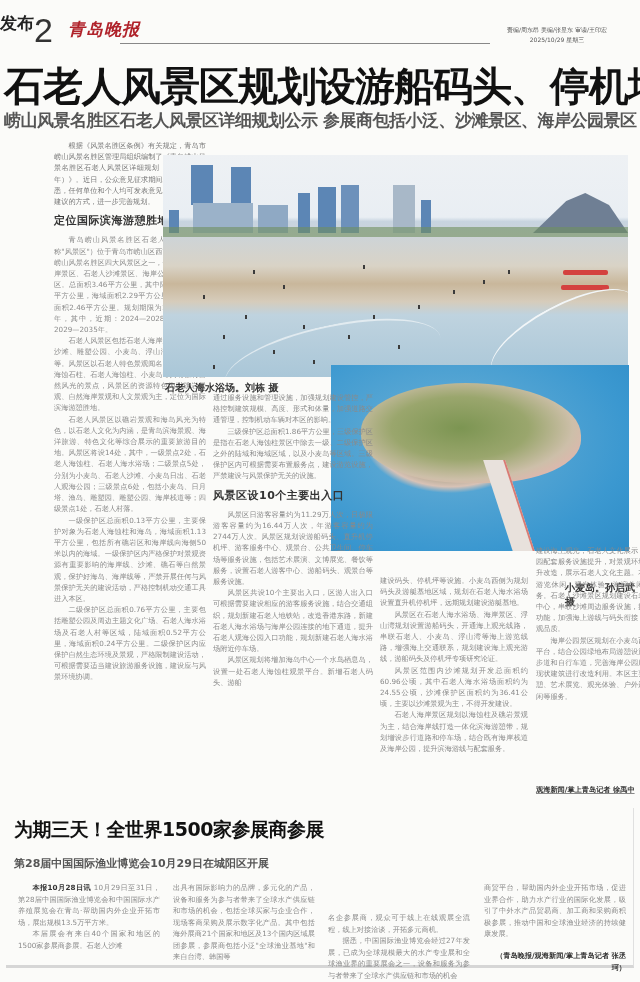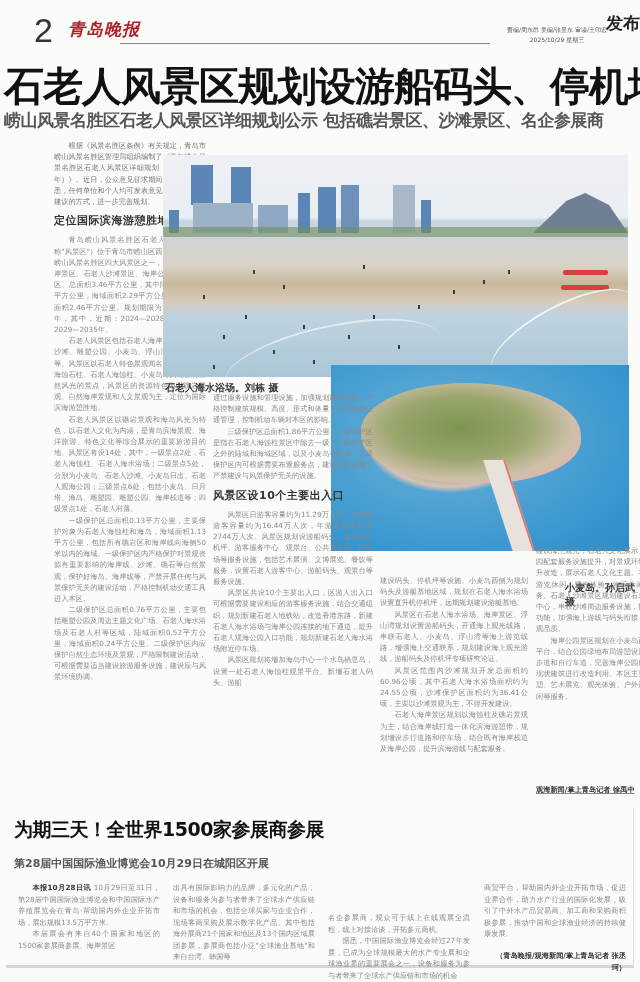--- a/index.html
+++ b/index.html
@@ -3,21 +3,21 @@
 <meta charset="utf-8">
 <style>
   * { margin: 0; padding: 0; box-sizing: border-box; }
   html, body { width: 640px; height: 982px; background: #fbfbf9; overflow: hidden; }
   body { font-family: "DejaVu Sans", "Liberation Sans", sans-serif; color: #222; position: relative; }
 
   
   .masthead { position: absolute; left: 0; top: 0; width: 640px; height: 60px; }
   .page-num { position: absolute; left: 34px; top: 13px; font-family: "Liberation Sans", sans-serif; font-size: 34px; font-weight: 300; color: #333; line-height: 1; }
   .paper-logo { position: absolute; left: 68px; top: 18px; font-family: "DejaVu Serif", serif; font-size: 17px; font-style: italic; font-weight: bold; color: #b0222a; letter-spacing: 1px; }
-  .section-title { position: absolute; left: 0; width: 640px; top: 12px; text-align: right; font-size: 17px; font-weight: bold; color: #222; }
+  .section-title { position: absolute; left: 0; width: 640px; top: 12px; text-align: left; font-size: 17px; font-weight: bold; color: #222; }
   .head-rule { position: absolute; left: 120px; width: 270px; top: 43px; height: 1px; background: #888; }
   .head-meta { position: absolute; left: 482px; top: 25px; width: 150px; text-align: center; font-size: 6px; color: #555; line-height: 10px; }
 
   
   .headline { position: absolute; left: 4px; top: 62px; font-size: 40px; font-weight: bold; color: #111; letter-spacing: -1px; white-space: nowrap; line-height: 48px; }
   .subhead { position: absolute; left: 4px; top: 109px; font-size: 17px; color: #555; font-weight: bold; white-space: nowrap; letter-spacing: -0.5px; }
 
   
   .col { position: absolute; font-size: 7.2px; line-height: 11.2px; color: #8a8a8a; text-align: justify; margin-left: 48px; }
   .col p { text-indent: 2em; margin-bottom: 0; }
@@ -55,21 +55,21 @@
   <div class="paper-logo">青岛晚报</div>
   <div class="section-title">发布</div>
   <div class="head-rule" style="left:120px;width:370px;"></div>
   <div class="head-meta">
     <div>责编/周东昂 美编/张昱东 审读/王印宏</div>
     <div>2025/10/29 星期三</div>
   </div>
 </div>
 
 <h1 class="headline">石老人风景区规划设游船码头、停机坪</h1>
-<h2 class="subhead">崂山风景名胜区石老人风景区详细规划公示 包括礁岩景区、沙滩景区、名企参展商</h2>
+<h2 class="subhead">崂山风景名胜区石老人风景区详细规划公示 参展商包括小泛、沙滩景区、海岸公园景区</h2>
 
 <div class="col" style="left:6px; top:140px; width:152px; height:655px;">
   <p class="lead">根据《风景名胜区条例》有关规定，青岛市崂山风景名胜区管理局组织编制了《青岛崂山风景名胜区石老人风景区详细规划（2024-2035年）》。近日，公众意见征求期间对外公示。据悉，任何单位和个人均可发表意见，提出意见和建议的方式，进一步完善规划。</p>
   <div class="sec-head">定位国际滨海游憩胜地</div>
   <p>青岛崂山风景名胜区石老人风景区（简称"风景区"）位于青岛市崂山区西南部，是青岛崂山风景名胜区四大风景区之一，包括石老人海岸景区、石老人沙滩景区、海岸公园景区3个景区。总面积3.46平方公里，其中陆域面积1.17平方公里，海域面积2.29平方公里，核心景区面积2.46平方公里。规划期限为2024—2035年，其中，近期：2024—2028年，远期：2029—2035年。</p>
   <p>石老人风景区包括石老人海岸景区、石老人沙滩、雕塑公园、小麦岛、浮山湾沿线海岸线等。风景区以石老人特色景观闻名，包含石老人海蚀石柱、石老人海蚀柱、小麦岛等具有独特自然风光的景点，风景区的资源特色为以礁岩景观、自然海岸景观和人文景观为主，定位为国际滨海游憩胜地。</p>
   <p>石老人风景区以礁岩景观和海岛风光为特色，以石老人文化为内涵，是青岛滨海景观、海洋旅游、特色文化等综合展示的重要旅游目的地。风景区将设14处，其中，一级景点2处，石老人海蚀柱、石老人海水浴场；二级景点5处，分别为小麦岛、石老人沙滩、小麦岛日出、石老人观海公园；三级景点6处，包括小麦岛、日月塔、渔岛、雕塑园、雕塑公园、海岸栈道等；四级景点1处，石老人村落。</p>
   <p>一级保护区总面积0.13平方公里，主要保护对象为石老人海蚀柱和海岛，海域面积1.13平方公里，包括所有礁岩区和海岸线向海侧50米以内的海域。一级保护区内严格保护对景观资源有重要影响的海岸线、沙滩、礁石等自然景观，保护好海岛、海岸线等，严禁开展任何与风景保护无关的建设活动，严格控制机动交通工具进入本区。</p>
   <p>二级保护区总面积0.76平方公里，主要包括雕塑公园及周边主题文化广场、石老人海水浴场及石老人村等区域，陆域面积0.52平方公里，海域面积0.24平方公里。二级保护区内应保护自然生态环境及景观，严格限制建设活动，可根据需要适当建设旅游服务设施，建设应与风景环境协调。</p>
 </div>
@@ -143,21 +143,21 @@
 <div class="col" style="left:488px; top:784px; width:146px; height:12px; text-align:left;text-decoration:underline;">
   <span class="sign">观海新闻/掌上青岛记者 徐禹中</span>
 </div>
 
 <div class="box2"></div>
 <h1 class="headline2">为期三天！全世界1500家参展商参展</h1>
 <h2 class="subhead2">第28届中国国际渔业博览会10月29日在城阳区开展</h2>
 
 <div class="col2" style="left:18px; top:882px; width:142px; height:80px;">
   <p><span class="byline">本报10月28日讯</span> <span>10月29日至31日，第28届中国国际渔业博览会和中国国际水产养殖展览会在青岛·帮助国内外企业开拓市场，展出规模13.5万平方米。</span></p>
-  <p>本届展会有来自40个国家和地区的1500家参展商参展。海岸景区</p>
+  <p>本届展会有来自40个国家和地区的1500家参展商参展。石老人沙滩</p>
 </div>
 <div class="col2" style="left:173px; top:882px; width:142px; height:80px;">
   <p style="text-indent:0">出具有国际影响力的品牌，多元化的产品，设备和服务为参与者带来了全球水产供应链和市场的机会，包括全球买家与企业合作，现场客商采购及展示数字化产品。其中包括海外展商21个国家和地区及13个国内区域展团参展，参展商包括小泛"全球渔业基地"和来自台湾、韩国等</p>
 </div>
 <div class="col2" style="left:328px; top:904px; width:142px; height:80px;margin-top:8px;">
   <p style="text-indent:0">名企参展商，观众可于线上在线观展全流程，线上对接洽谈，开拓多元商机。</p>
   <p>据悉，中国国际渔业博览会经过27年发展，已成为全球规模最大的水产专业展和全球渔业界的重要展会之一，设备和服务为参与者带来了全球水产供应链和市场的机会</p>
 </div>
 <div class="col2" style="left:484px; top:882px; width:142px; height:80px;">
   <p style="text-indent:0">商贸平台，帮助国内外企业开拓市场，促进业界合作，助力水产行业的国际化发展，吸引了中外水产品贸易商、加工商和采购商积极参展，推动中国和全球渔业经济的持续健康发展。</p>

